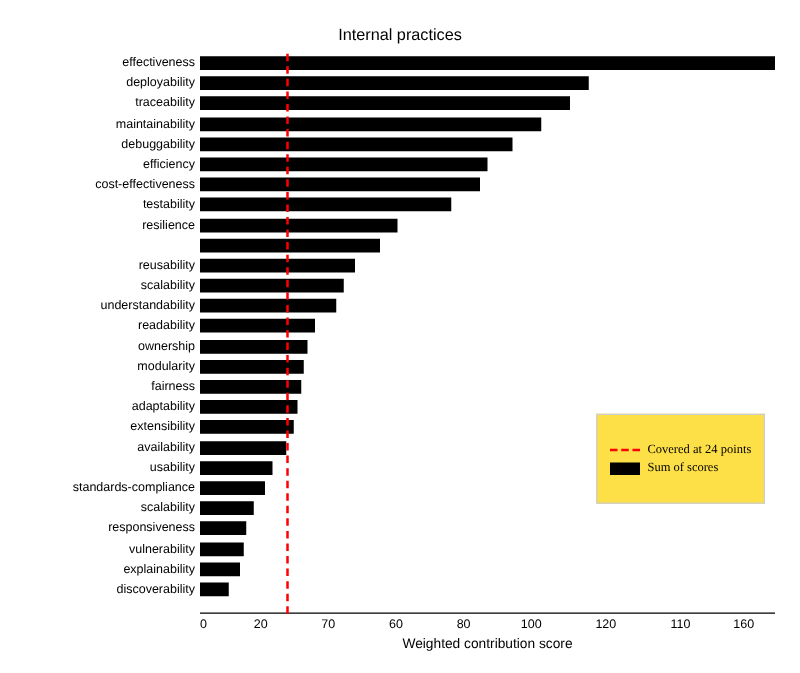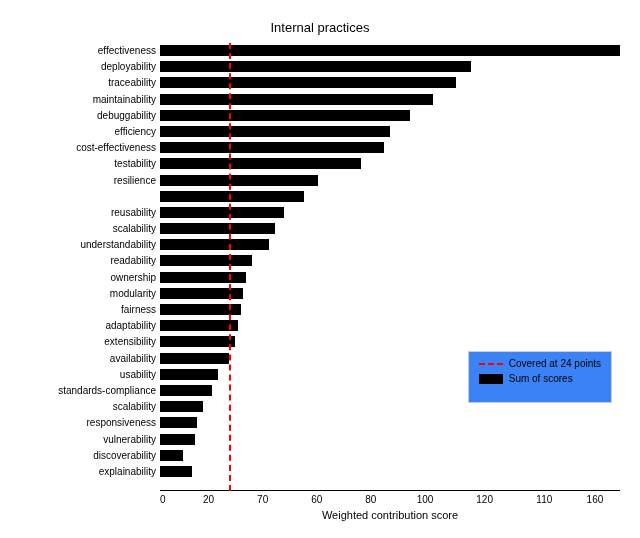--- a/index.html
+++ b/index.html
@@ -89,30 +89,31 @@
       bottom: -28px;
       width: 1px;
       border-left: 2px dashed red;
       pointer-events: none;
     }
     .legend {
       position: absolute;
       right: 8px;
       bottom: 60px;
       border: 1px solid #ccc;
-      padding: 6px 10px;
-      background: #3b82f6;
+      padding: 22px 10px;
+      background: #fde047;
       font-size: 10px;
+      font-family: Liberation Serif, serif;
     }
     .legend-item {
       display: flex;
       align-items: center;
       margin-bottom: 4px;
     }
-    .legend-item:last-child { margin-bottom: 12px; }
+    .legend-item:last-child { margin-bottom: 0; }
     .legend-dashed {
       width: 24px;
       height: 0;
       border-top: 2px dashed red;
       margin-right: 6px;
     }
     .legend-solid {
       width: 24px;
       height: 10px;
       background: #000;
@@ -219,26 +220,26 @@
         </div>
         <div class="bar-row">
           <span class="bar-label">responsiveness</span>
           <div class="bar" style="width: 8.125%;"></div>
         </div>
         <div class="bar-row">
           <span class="bar-label">vulnerability</span>
           <div class="bar" style="width: 7.5%;"></div>
         </div>
         <div class="bar-row">
+          <span class="bar-label">explainability</span>
+          <div class="bar" style="width: 6.875%;"></div>
+        </div>
+        <div class="bar-row">
           <span class="bar-label">discoverability</span>
           <div class="bar" style="width: 5%;"></div>
-        </div>
-        <div class="bar-row">
-          <span class="bar-label">explainability</span>
-          <div class="bar" style="width: 6.875%;"></div>
         </div>
       </div>
     <div class="x-axis"></div>
     <div class="x-ticks" id="x-ticks-container">
         <span class="x-tick">0</span>
         <span class="x-tick">20</span>
         <span class="x-tick">70</span>
         <span class="x-tick">60</span>
         <span class="x-tick">80</span>
         <span class="x-tick">100</span>

